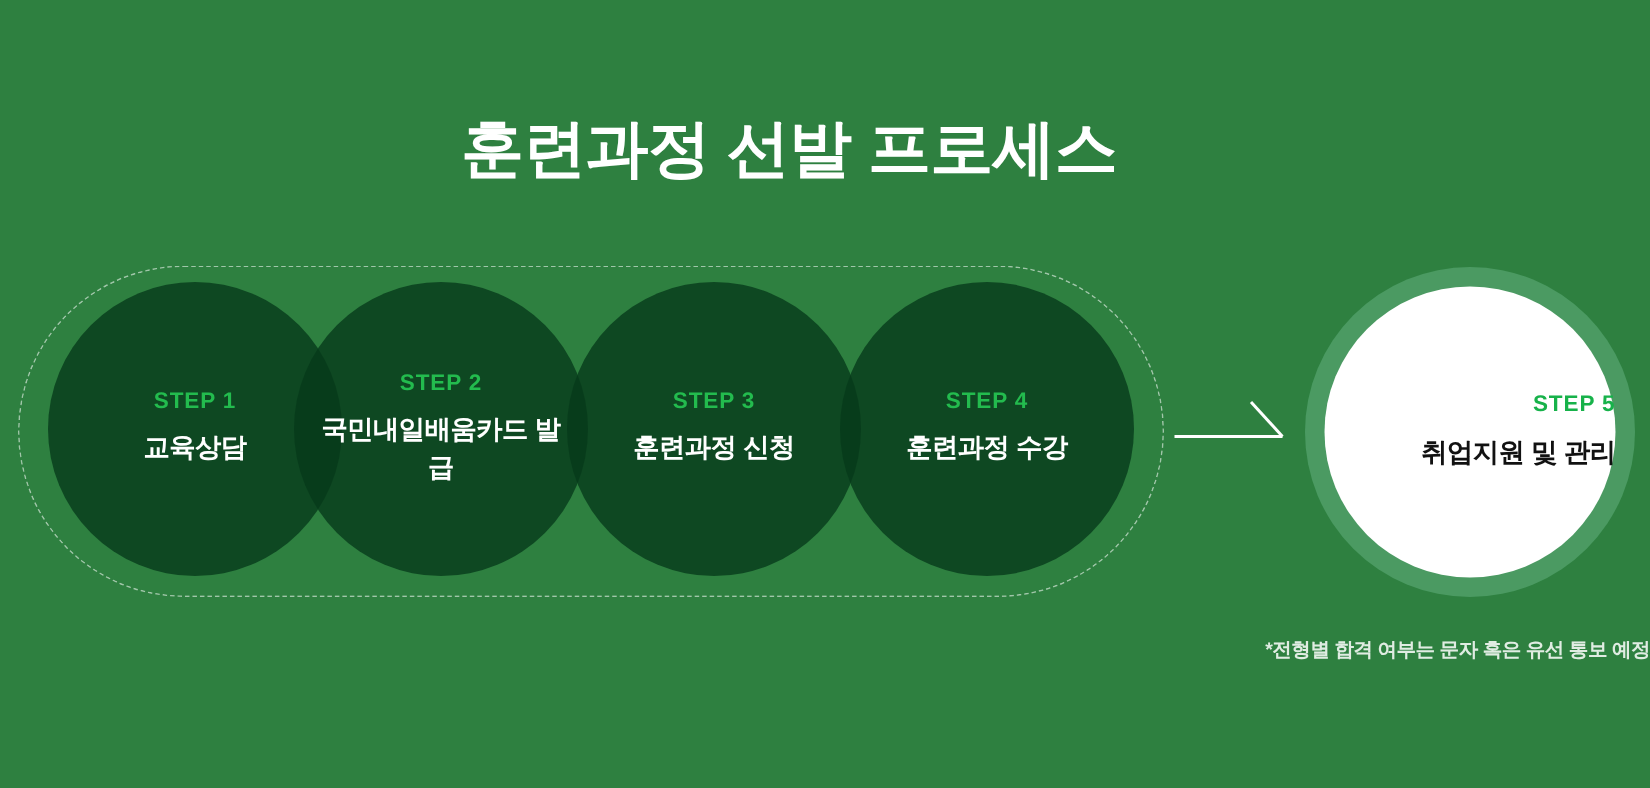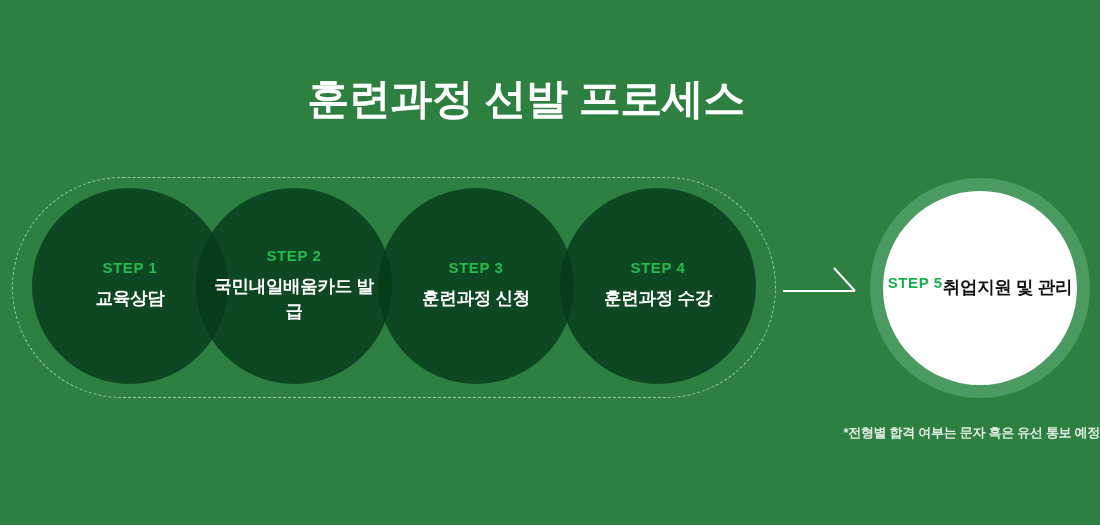--- a/index.html
+++ b/index.html
@@ -107,22 +107,22 @@
     align-items: center;
     justify-content: center;
     box-sizing: border-box;
   }
   .circle5 {
     width: 194px;
     height: 194px;
     border-radius: 50%;
     background: #ffffff;
     display: flex;
-    flex-direction: row;
-    align-items: center;
+    flex-direction: column;
+    align-items: flex-end;
     justify-content: center;
     text-align: center;
   }
   .circle5 .step-label { color: #17b24a; margin-bottom: 12px; }
   .circle5 .step-title { color: #111111; max-width: 176px; }
 
   
   .footnote {
     position: absolute;
     left: 0;

